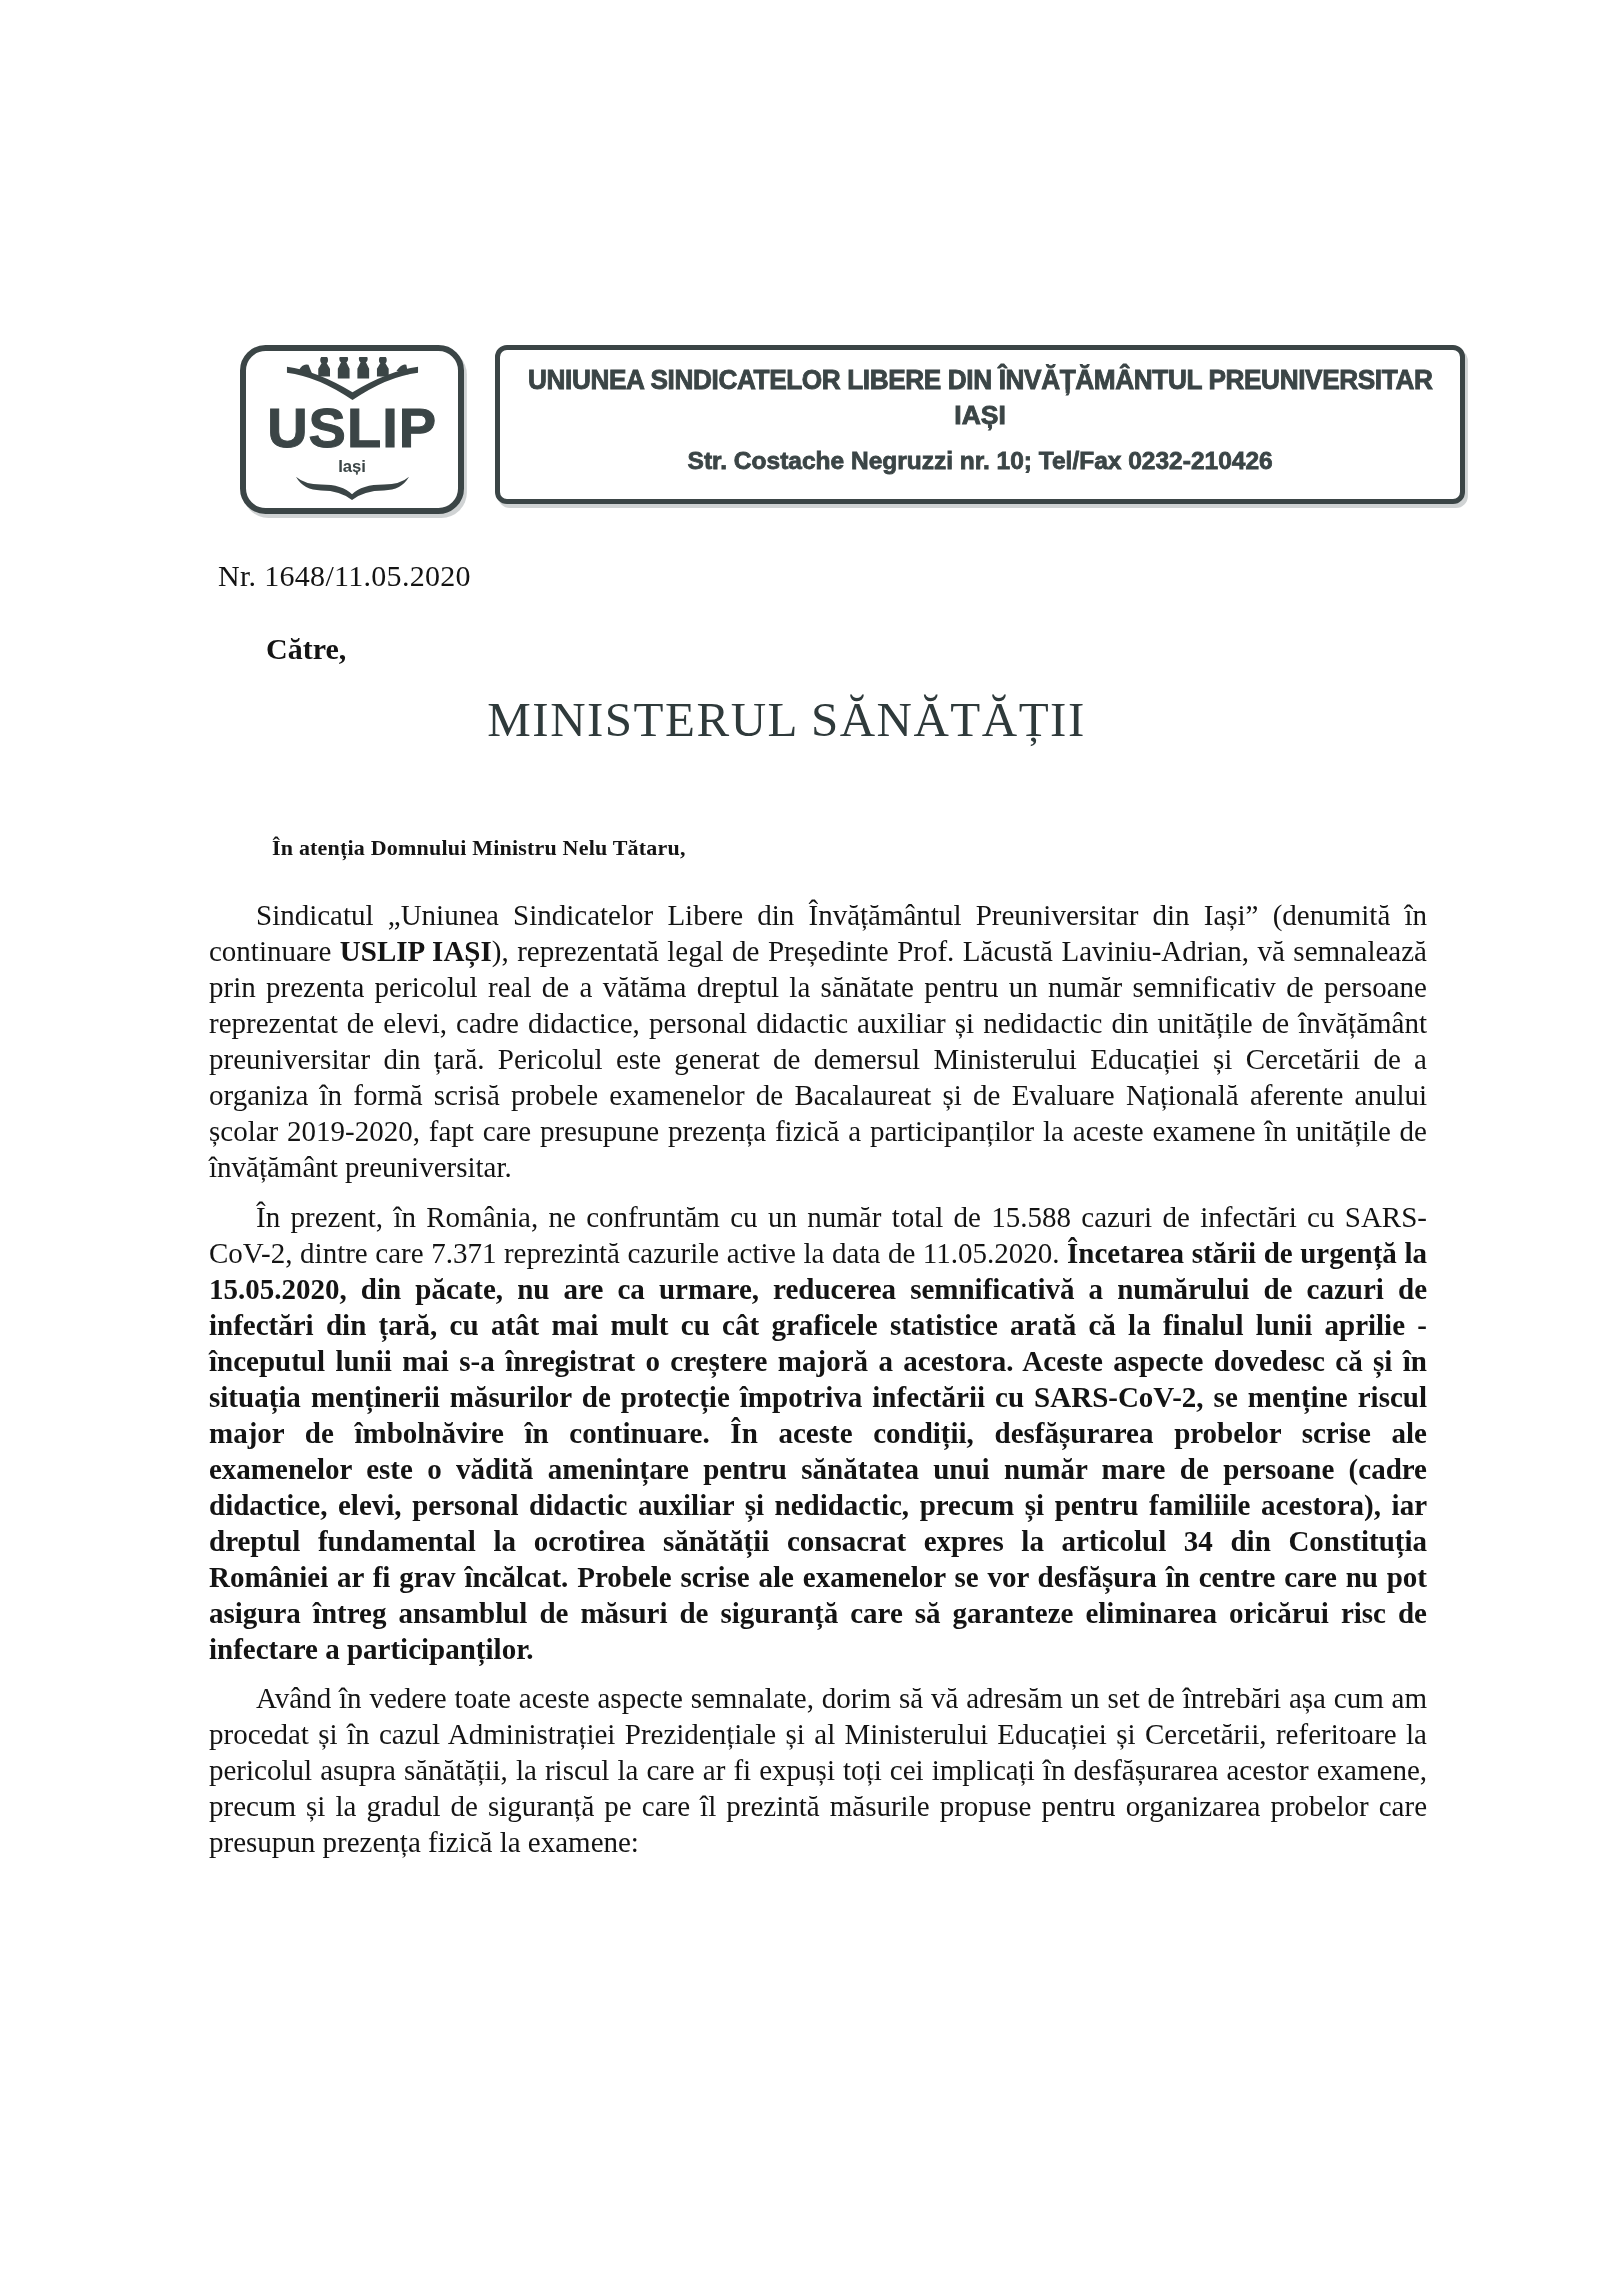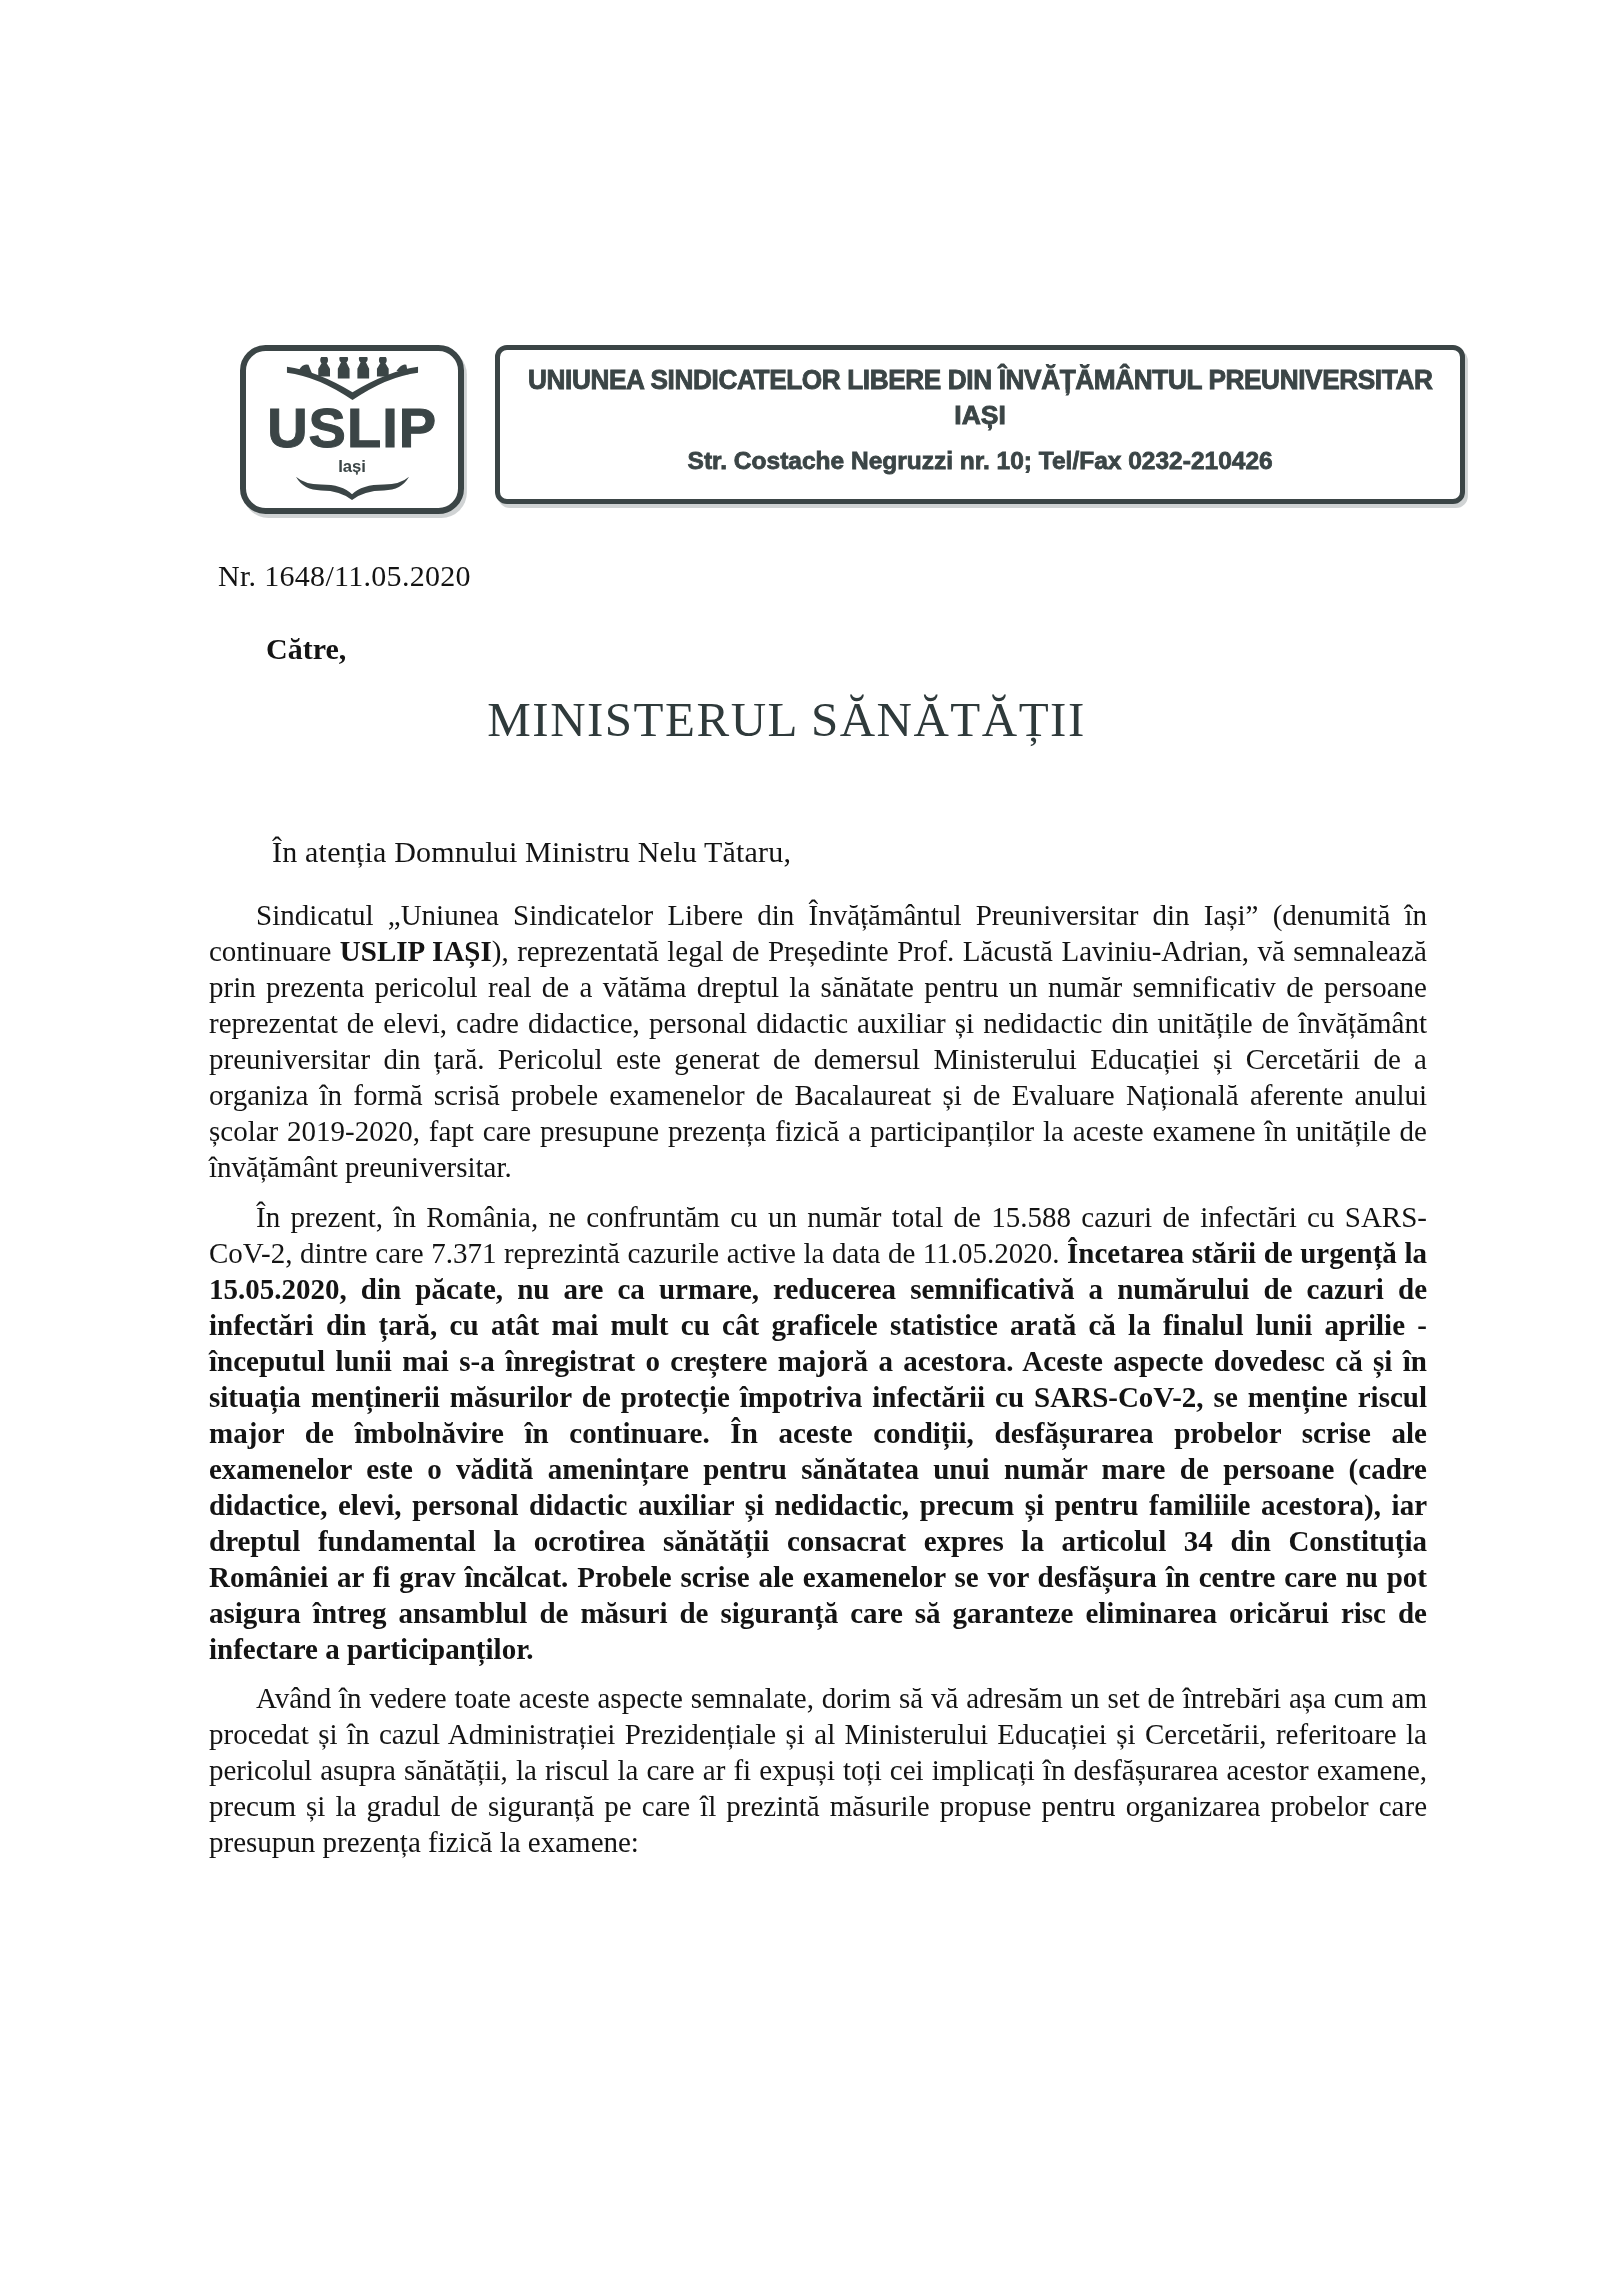--- a/index.html
+++ b/index.html
@@ -147,22 +147,22 @@
     text-align: center;
     font-size: 49px;
     letter-spacing: 1.5px;
     color: #2f3a3b;
     transform: translateX(-23.5px);
   }
   .attention-line {
     position: absolute;
     left: 272px;
     top: 835px;
-    font-size: 30px;
-    font-weight: normal;
+    font-size: 22px;
+    font-weight: bold;
     letter-spacing: 0.2px;
   }
 
   .body-text {
     position: absolute;
     left: 209px;
     top: 897px;
     width: 1218px;
     font-size: 29px;
     line-height: 36px;

